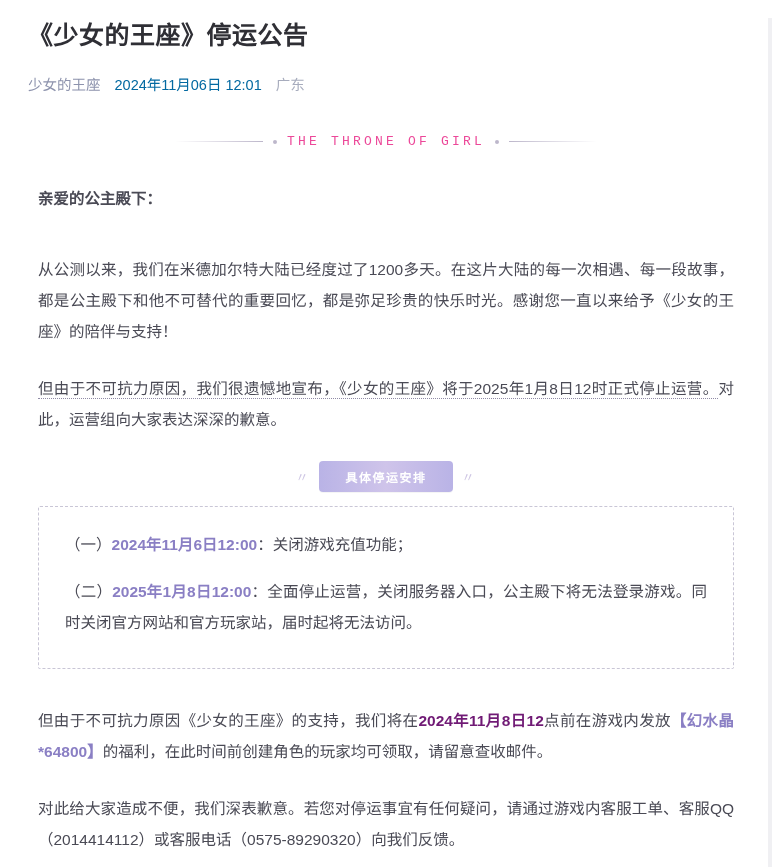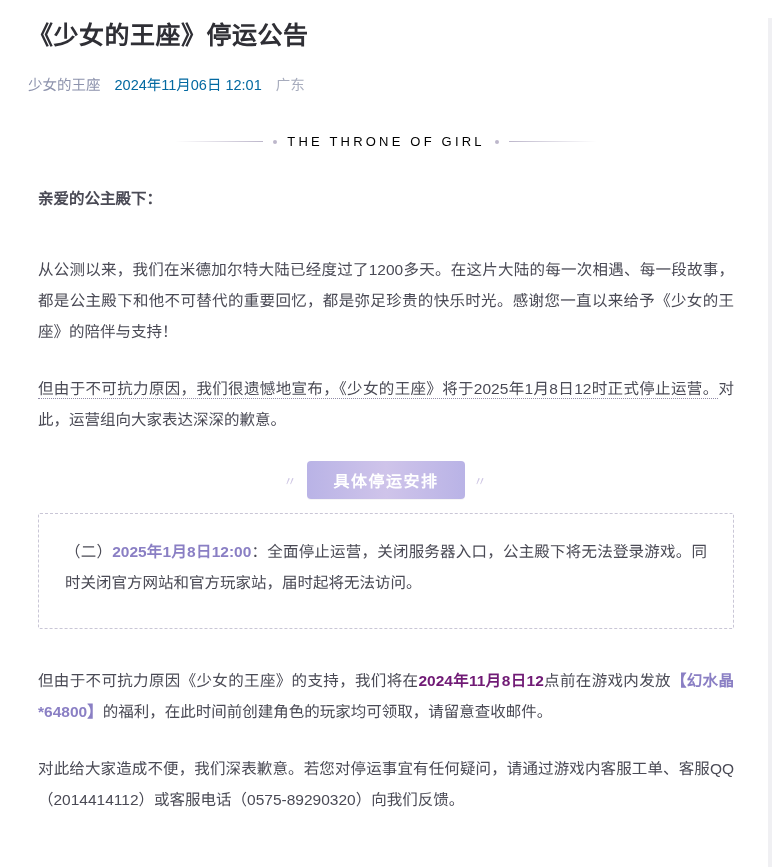--- a/index.html
+++ b/index.html
@@ -45,22 +45,22 @@
   .meta .date { color: #0369a1; }
   .meta .loc  { color: #a7acbd; }
 
   
   .ornament {
     margin-top: 40px;
     display: flex;
     align-items: center;
     justify-content: center;
     gap: 10px;
-    color: #000000;
-    font-family: Liberation Sans, sans-serif;
+    color: #ec4899;
+    font-family: Liberation Mono, monospace;
     font-size: 13px;
     letter-spacing: 3.2px;
   }
   .ornament .line {
     width: 88px;
     height: 1px;
     background: linear-gradient(to right, rgba(186,180,200,0), #bdb7cb);
   }
   .ornament .line.right {
     background: linear-gradient(to left, rgba(186,180,200,0), #bdb7cb);
@@ -94,21 +94,21 @@
   .banner-wrap {
     display: flex;
     justify-content: center;
     align-items: center;
     margin: 6px 0 14px 0;
     gap: 9px;
   }
   .banner {
     background: linear-gradient(90deg, #b9b3e6 0%, #cfc4ea 50%, #b9b3e6 100%);
     color: #ffffff;
-    font-size: 16px;
+    font-size: 12px;
     font-weight: bold;
     letter-spacing: 1.5px;
     padding: 7px 26px;
     border-radius: 4px;
     box-shadow: 0 1px 0 rgba(0,0,0,0.04);
   }
   .banner-deco {
     color: #cfc7e4;
     font-size: 13px;
     letter-spacing: 2px;
@@ -180,20 +180,23 @@
     </p>
 
     <div class="banner-wrap">
       <span class="banner-deco">〃</span>
       <span class="banner">具体停运安排</span>
       <span class="banner-deco">〃</span>
     </div>
 
     <div class="schedule">
       <p class="sched-item">
+        <span>（一）</span><span class="sched-date">2024年11月6日12:00</span><span>：关闭游戏充值功能；</span>
+      </p>
+      <p class="sched-item">
         <span>（二）</span><span class="sched-date">2025年1月8日12:00</span><span>：全面停止运营，关闭服务器入口，公主殿下将无法登录游戏。同时关闭官方网站和官方玩家站，届时起将无法访问。</span>
       </p>
     </div>
 
     <p class="para">
       <span>但由于不可抗力原因《少女的王座》的支持，我们将在</span><span class="em-bold">2024年11月8日12</span><span>点前在游戏内发放</span><span class="em-purple">【幻水晶*64800】</span><span>的福利，在此时间前创建角色的玩家均可领取，请留意查收邮件。</span>
     </p>
 
     <p class="para">对此给大家造成不便，我们深表歉意。若您对停运事宜有任何疑问，请通过游戏内客服工单、客服QQ（2014414112）或客服电话（0575-89290320）向我们反馈。</p>
 

